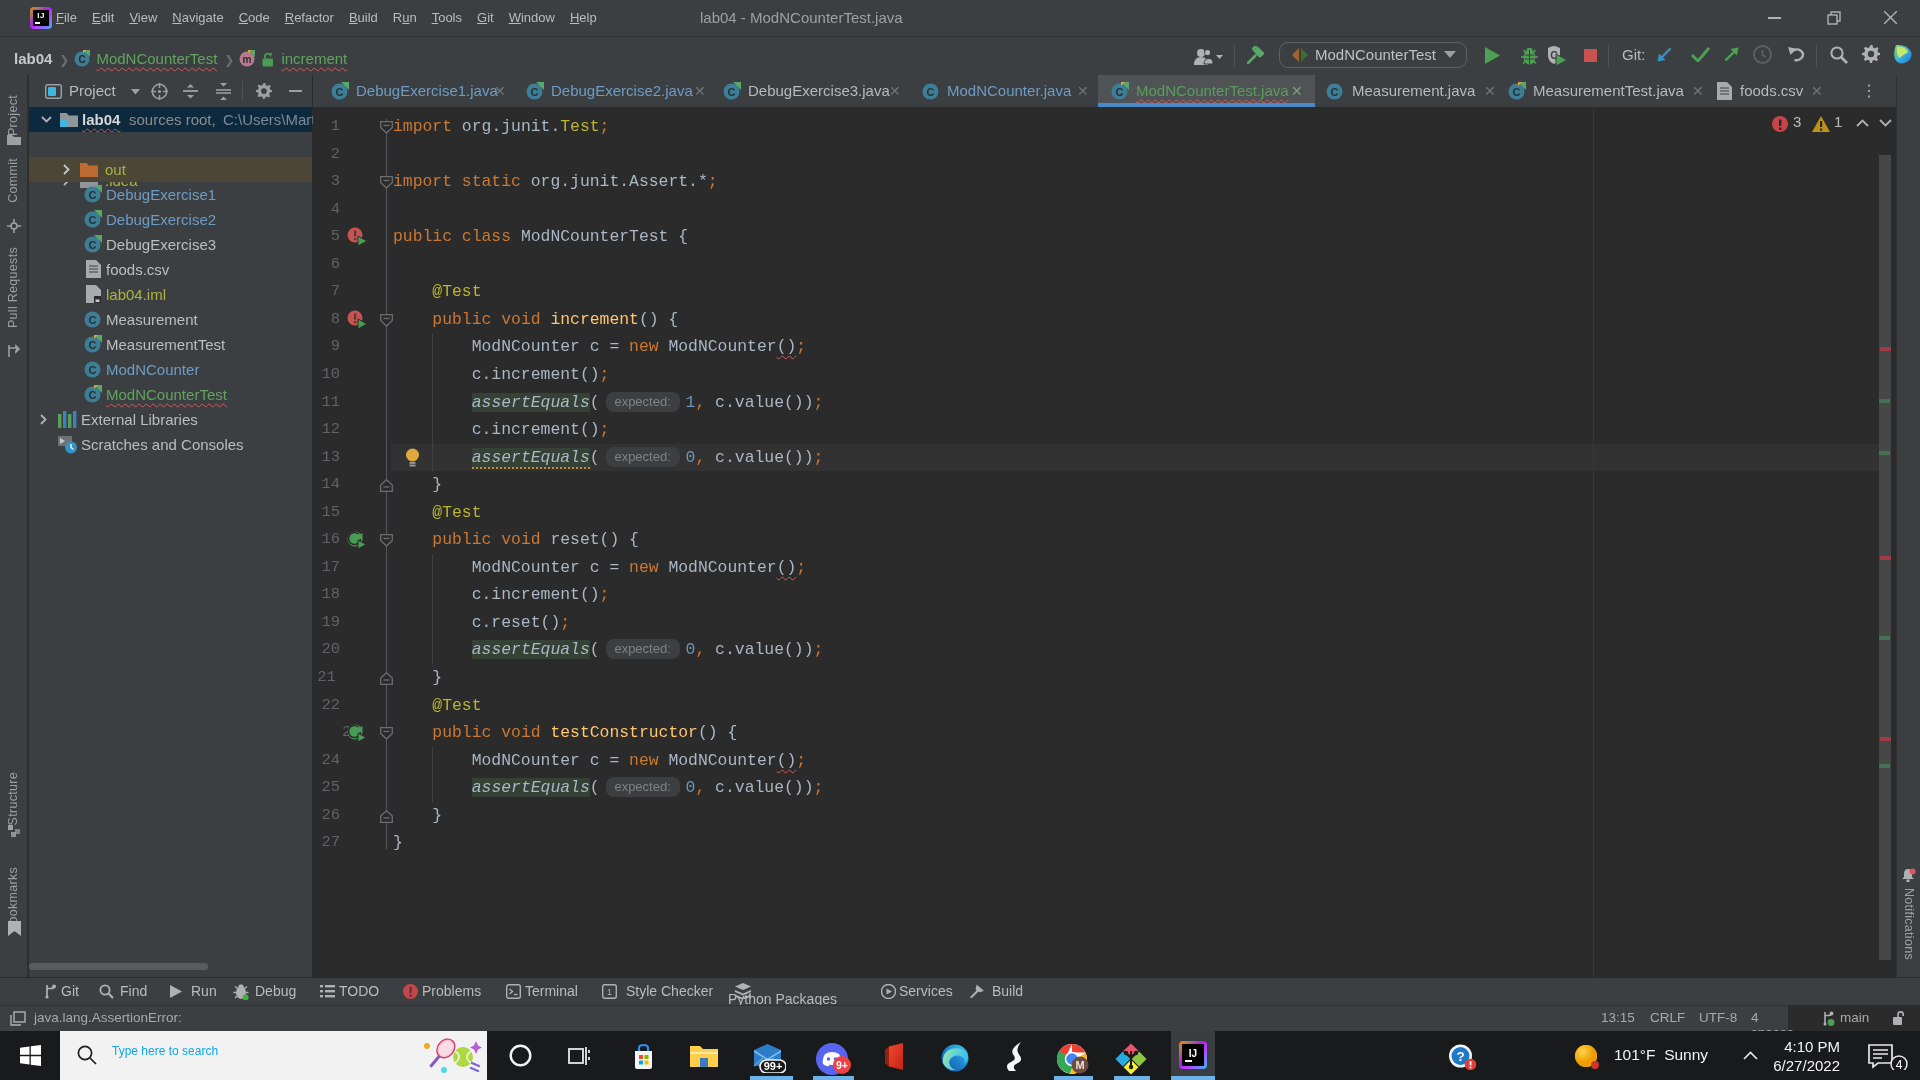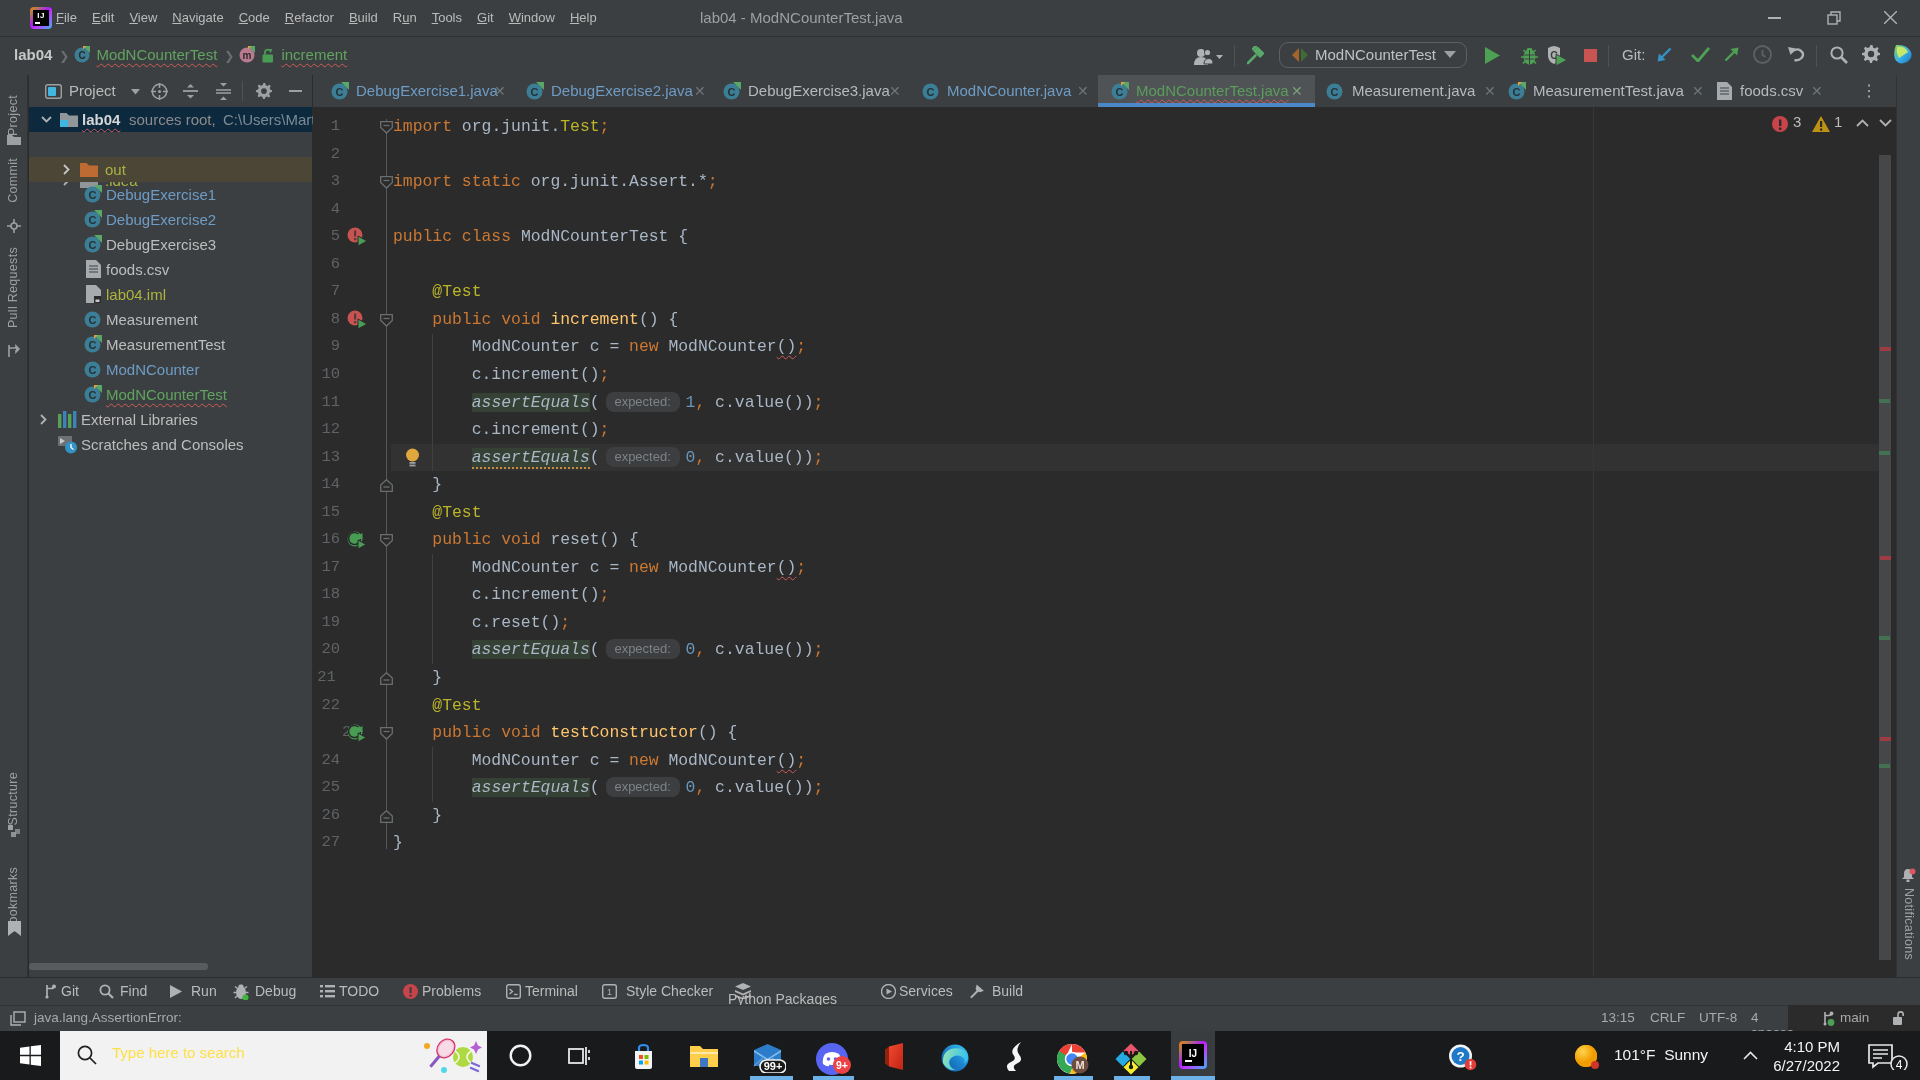--- a/index.html
+++ b/index.html
@@ -56,21 +56,21 @@
       <rect x="1" y="4" width="9" height="9"></rect>
       <path d="M4 4 V1 H13 V10 H10"></path>
     </svg>
   <svg class="ab" style="left:1884px;top:11px;" width="13" height="13" stroke="#AFB1B3" stroke-width="1.4">
       <path d="M0 0 L13 13 M13 0 L0 13"></path>
     </svg>
 </div>
 
 <div class="ab" id="toolbar2" style="left:0;top:36px;width:1920px;height:39px;background:#3C3F41;border-top:1px solid #323232;">
 
-  <div class="ab" style="left:14px;top:0;height:38px;line-height:36px;font-size:15px;color:#BBBBBB;white-space:nowrap;text-align:center;">
+  <div class="ab" style="left:14px;top:0;height:38px;line-height:44px;font-size:15px;color:#BBBBBB;white-space:nowrap;text-align:center;">
     <span style="font-weight:bold;color:#C8C8C8;">lab04</span><span style="color:#6B6E70;font-size:12px;margin:0 5px 0 7px;">❯</span><svg width="17" height="17" style="vertical-align:-3px;margin-right:5px;">
         <circle cx="8" cy="9" r="7.5" fill="#3C7E96"></circle>
         <text x="8" y="13" font-size="10" fill="#2B2B2B" text-anchor="middle" font-weight="bold">C</text>
         <path d="M9 0 L16 0 L16 7 Z" fill="#59A869"></path>
         <path d="M9 0 L12.5 0 L9 3.5 Z" fill="#D9A343"></path>
       </svg><span class="sq" style="color:#60A45F;">ModNCounterTest</span><span style="color:#6B6E70;font-size:12px;margin:0 5px 0 7px;">❯</span><svg width="17" height="17" style="vertical-align:-3px;">
         <circle cx="8" cy="9" r="7.5" fill="#B97A8F"></circle>
         <text x="8" y="13" font-size="10" fill="#2B2B2B" text-anchor="middle" font-weight="bold">m</text>
         <path d="M9 0 L16 0 L16 7 Z" fill="#59A869"></path>
         <path d="M9 0 L12.5 0 L9 3.5 Z" fill="#D9A343"></path>
@@ -681,21 +681,21 @@
       <path d="M10.8 1.3 L21 0 V9.8 H10.8 Z"></path>
       <path d="M0 11.2 H9.5 V19.5 L0 18.2 Z"></path>
       <path d="M10.8 11.2 H21 V21 L10.8 19.7 Z"></path>
     </svg>
 
   <div class="ab" style="left:60px;top:0;width:427px;height:49px;background:#F2F2F2;"></div>
   <svg class="ab" style="left:77px;top:14px;" width="20" height="20">
       <circle cx="8" cy="8" r="6.6" stroke="#1F1F1F" stroke-width="1.7" fill="none"></circle>
       <path d="M13 13 L19 19" stroke="#1F1F1F" stroke-width="1.7"></path>
     </svg>
-  <div class="ab" style="left:112px;top:13px;font-size:15px;color:#fde047;">Type here to search</div>
+  <div class="ab" style="left:112px;top:13px;font-size:12px;color:#0ea5e9;">Type here to search</div>
   <svg class="ab" style="left:420px;top:6px;" width="62" height="38">
     <circle cx="7" cy="9" r="3" fill="#F5A623"></circle>
     <circle cx="24" cy="33" r="3" fill="#50D8E8"></circle>
     <g transform="rotate(40 22 16)">
         <ellipse cx="22" cy="10" rx="7.5" ry="9.5" fill="none" stroke="#D6336C" stroke-width="2.5"></ellipse>
         <ellipse cx="22" cy="10" rx="7.5" ry="9.5" fill="#F8D7E4" opacity="0.85"></ellipse>
         <path d="M22 20 L22 34" stroke="#8A56C2" stroke-width="3"></path>
       </g>
     <circle cx="43" cy="20" r="10" fill="#AED943"></circle>
       <path d="M35 14 Q43 20 35 26 M51 14 Q43 20 51 26" stroke="#F4F9E4" stroke-width="1.6" fill="none"></path>

